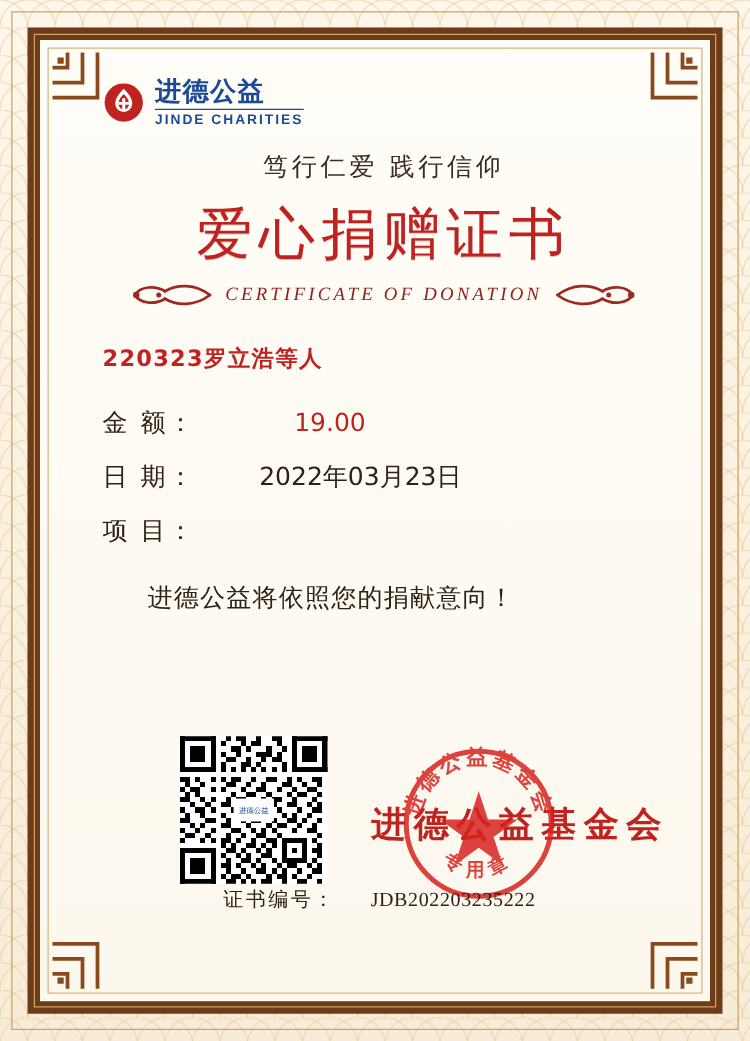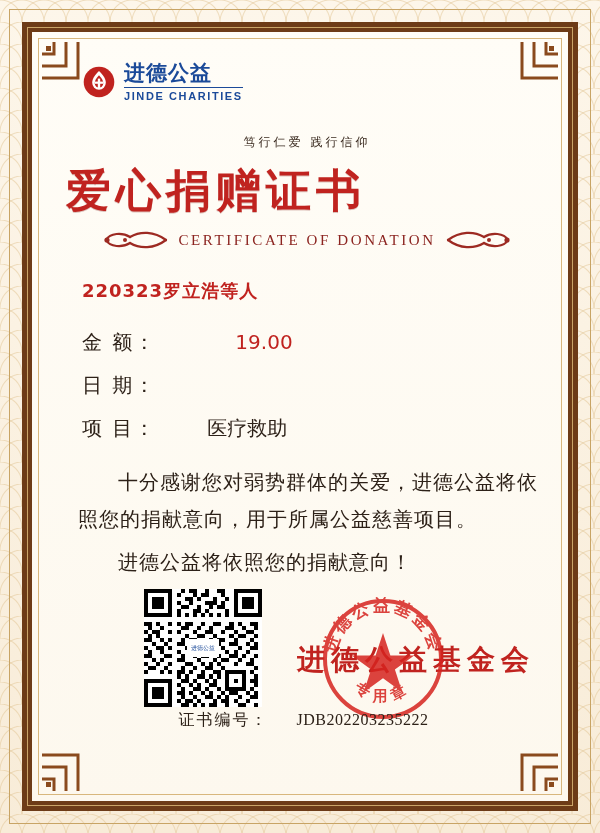--- a/index.html
+++ b/index.html
@@ -116,45 +116,46 @@
     letter-spacing: 1.6px;
     border-top: 1px solid #1b4a99;
     margin-top: 2px;
     padding-top: 2px;
   }
 
   
   .slogan {
     text-align: center;
     font-family: "DejaVu Sans", sans-serif;
-    font-size: 12px;
+    font-size: 20px;
     color: #3b2b20;
     letter-spacing: 3px;
-    margin-top: 24px;
+    margin-top: 10px;
   }
 
   
   .main-title {
-    text-align: left;
+    text-align: center;
     font-family: "DejaVu Sans", sans-serif;
     font-size: 45px;
-    font-weight: bold;
+    font-weight: normal;
     color: #c0231f;
     letter-spacing: 5px;
     margin-top: 10px;
     text-shadow: 0 1px 0 rgba(120,20,15,0.25);
   }
 
   
   .sub-row {
     display: flex;
     align-items: center;
     justify-content: center;
     margin-top: 6px;
     gap: 8px;
+    font-style: italic;
   }
   .flourish { flex: none; }
   .flourish.right { transform: scaleX(-1); }
   .sub-en {
     font-family: "Liberation Serif", serif;
     font-size: 15px;
     color: #8c2420;
     letter-spacing: 2.6px;
     white-space: nowrap;
   }
@@ -376,29 +377,28 @@
 
     <div class="recipient">220323罗立浩等人</div>
 
     <div class="fields">
       <div class="field-row">
         <span class="field-label">金 额：</span>
         <span class="field-value amount">19.00</span>
       </div>
       <div class="field-row">
         <span class="field-label">日 期：</span>
+        <span class="field-value">2022年03月23日</span>
       </div>
       <div class="field-row">
         <span class="field-label">项 目：</span>
-        <span class="field-value">医疗救助</span>
       </div>
     </div>
 
     <div class="body-text">
-      <p>十分感谢您对弱势群体的关爱，进德公益将依照您的捐献意向，用于所属公益慈善项目。</p>
       <p>进德公益将依照您的捐献意向！</p>
     </div>
 
     <div class="footer">
 
       <div class="qr">
         <svg width="118" height="118" viewBox="0 0 29 29" shape-rendering="crispEdges">
           <rect width="29" height="29" fill="#ffffff"></rect>
           <g fill="#000000">
 

